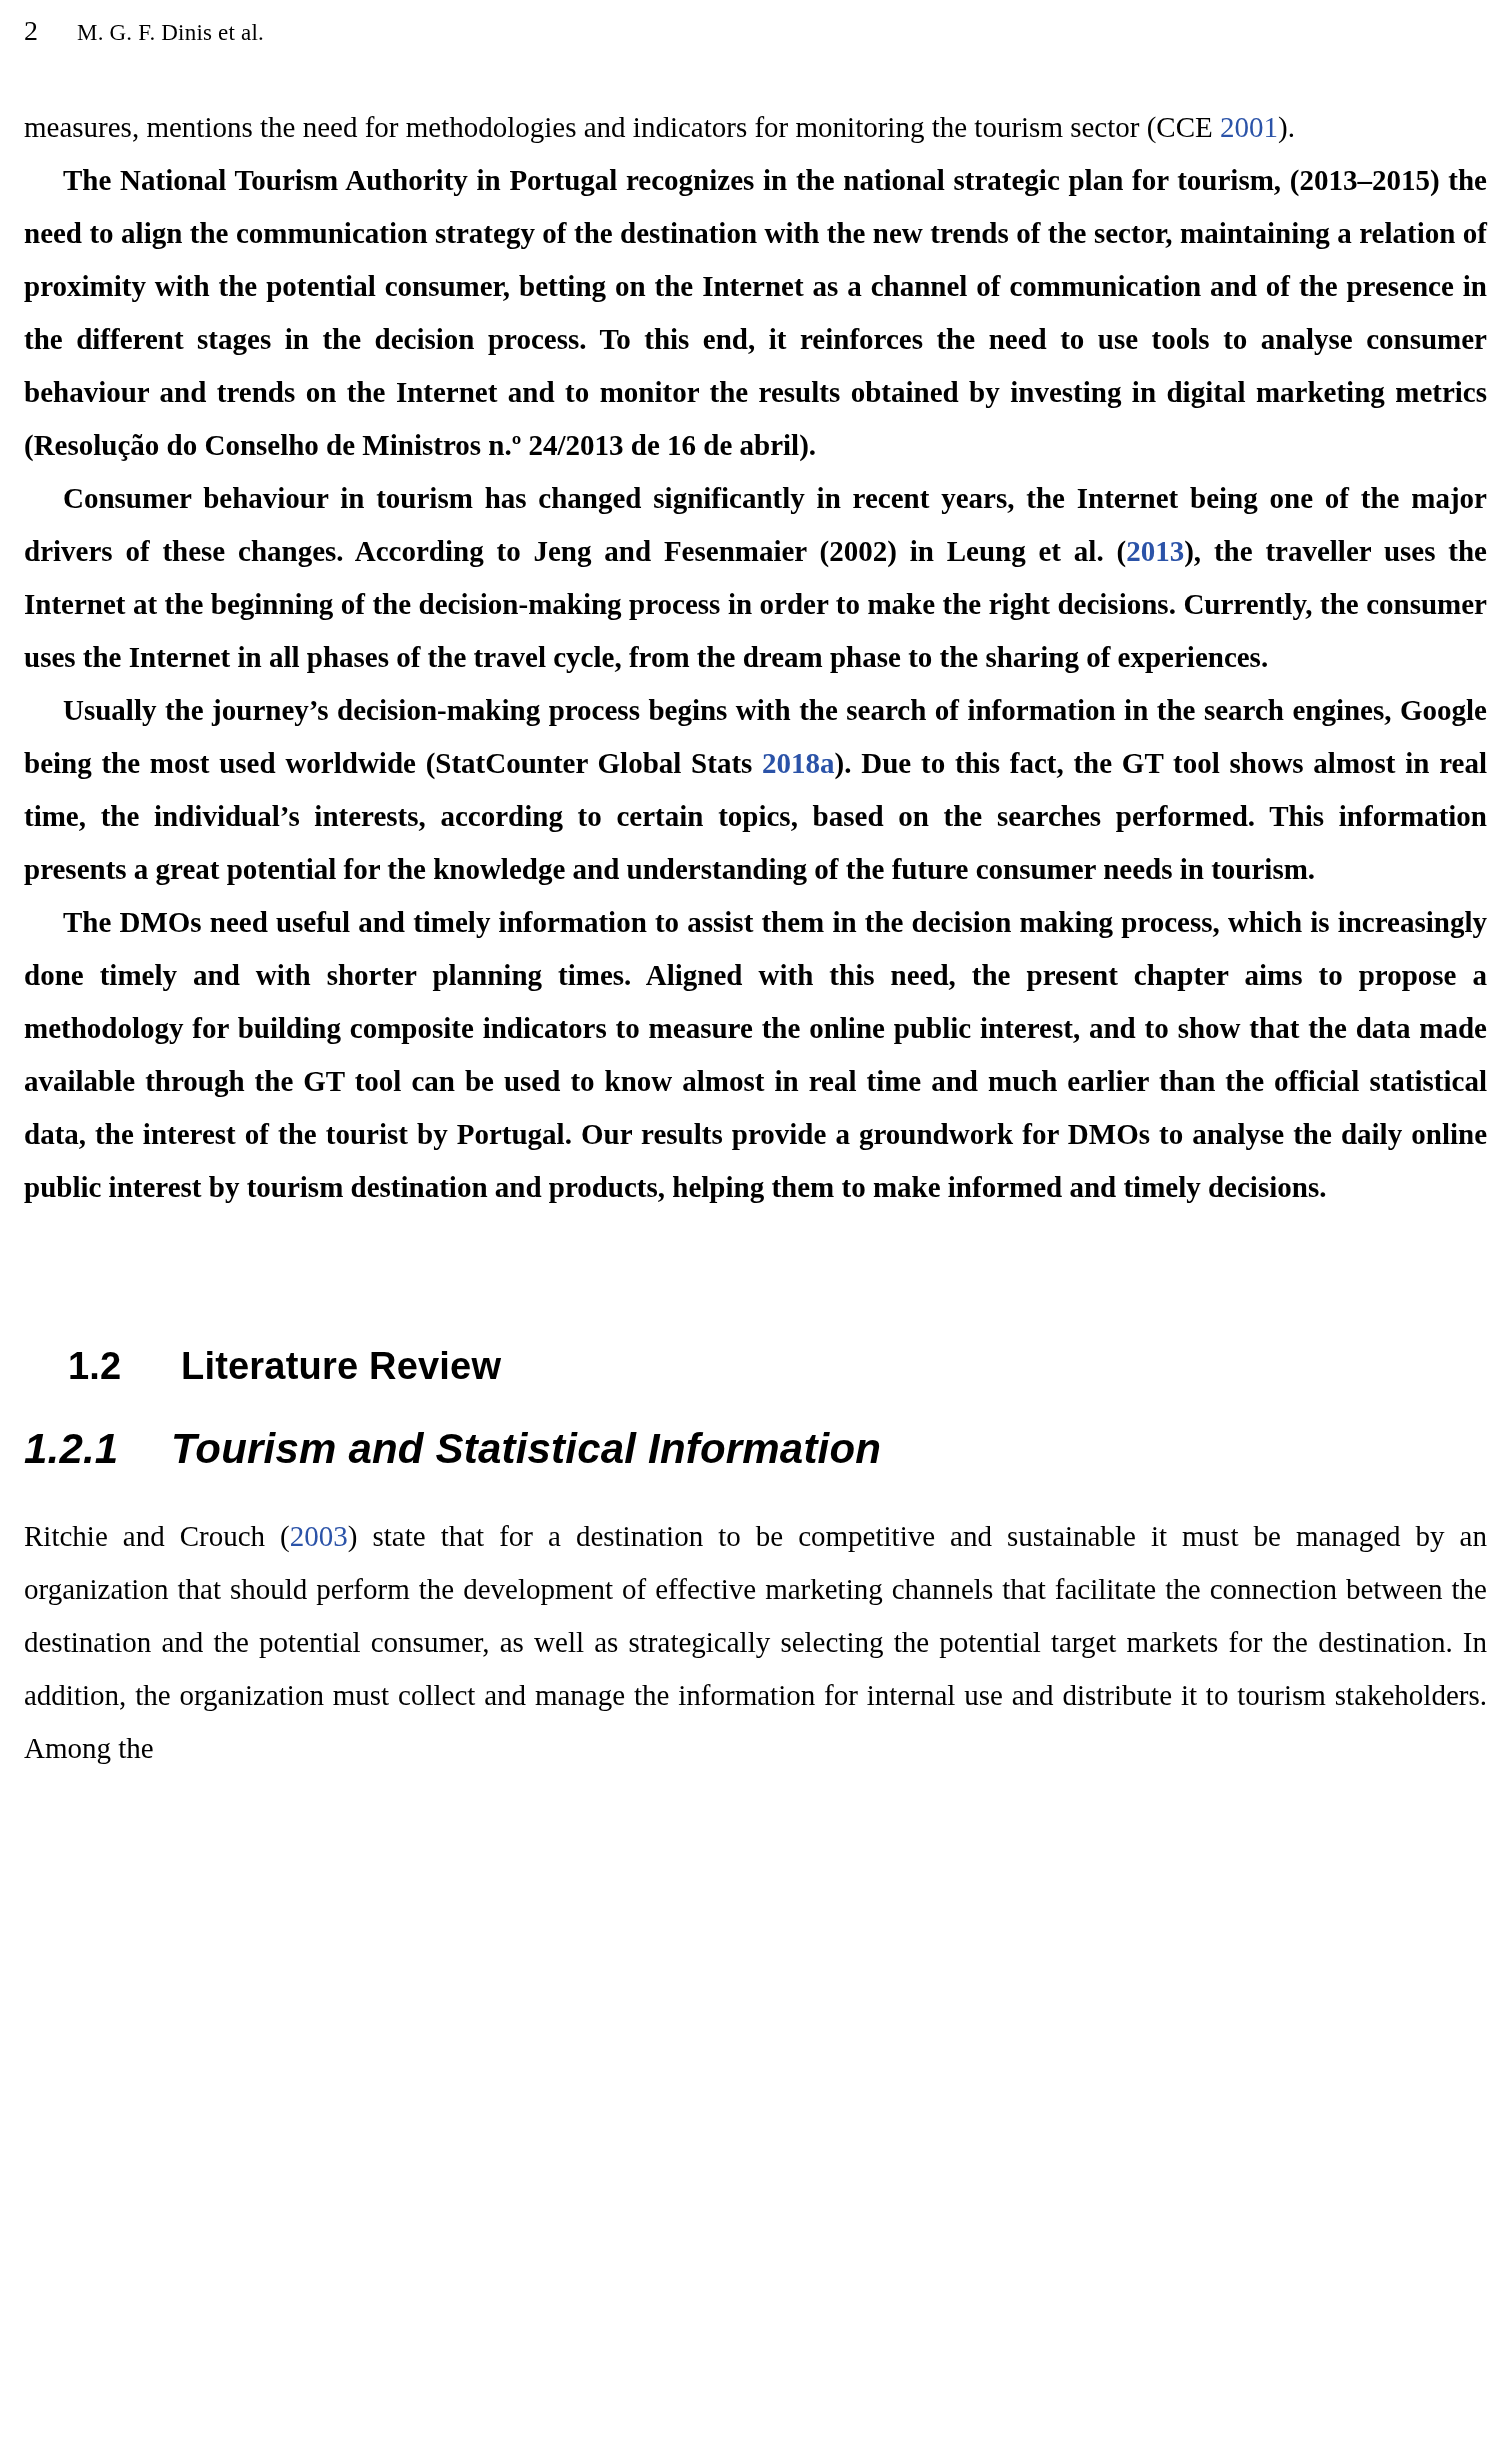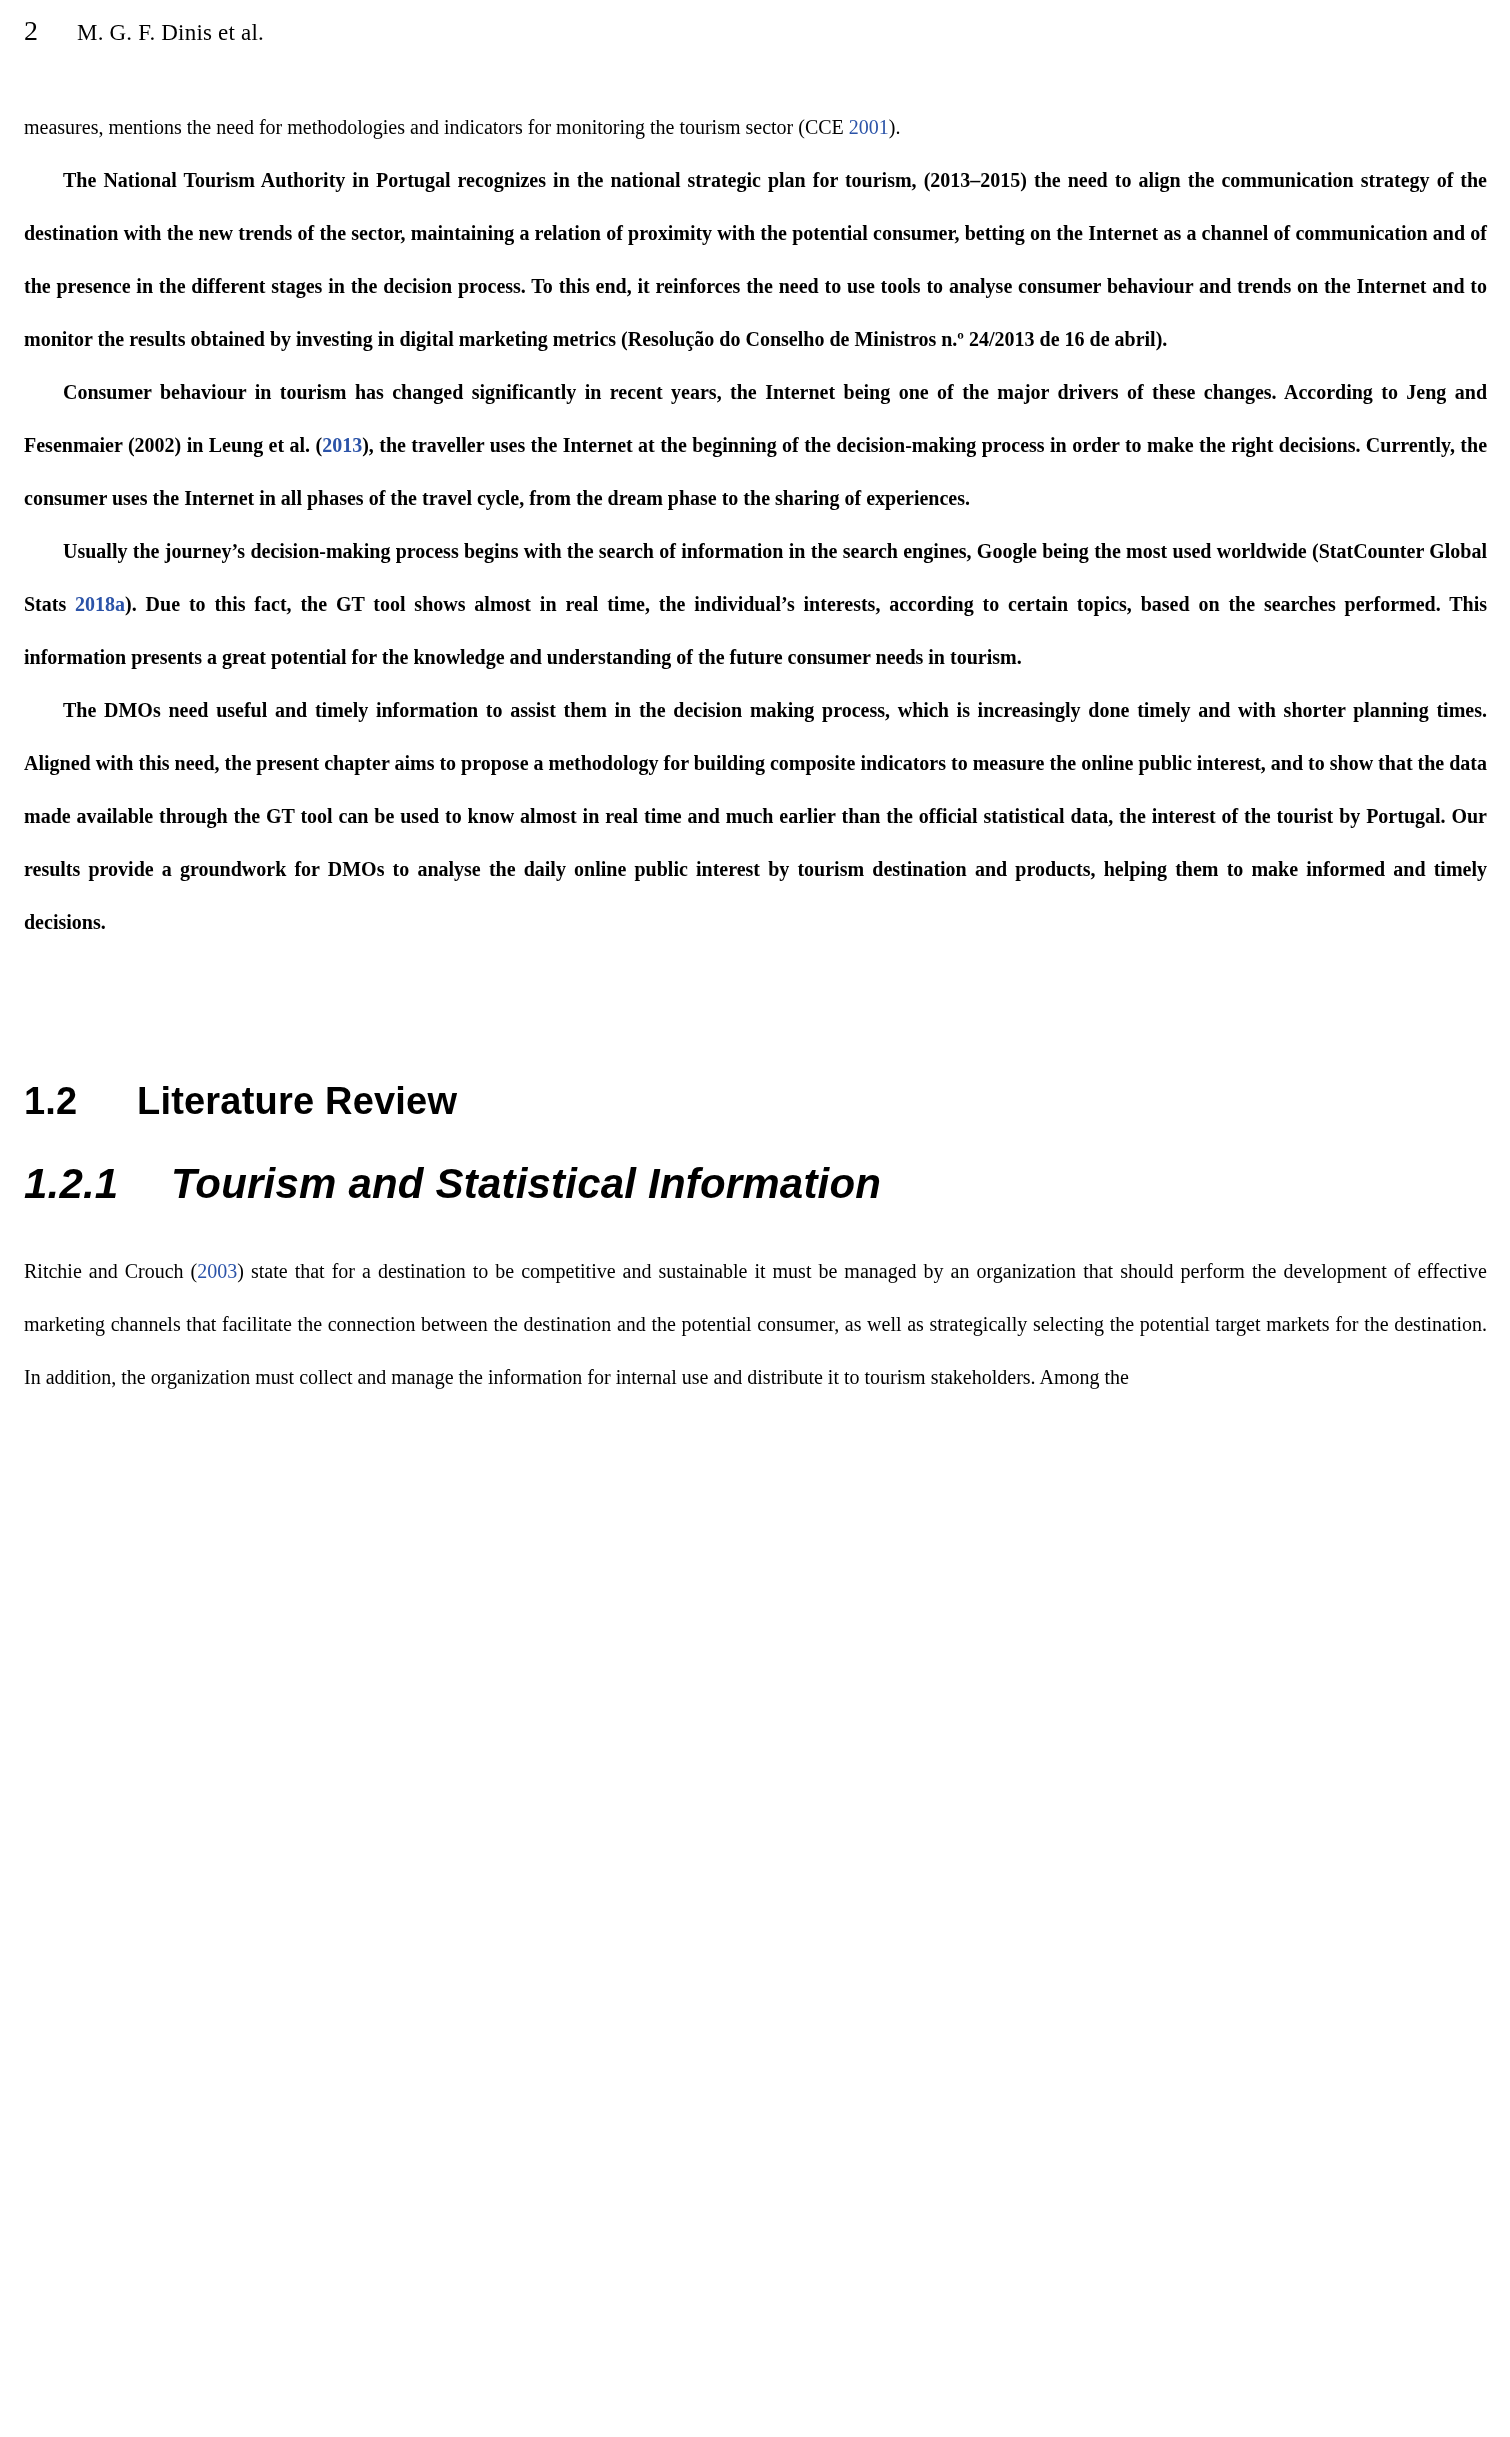--- a/index.html
+++ b/index.html
@@ -40,21 +40,21 @@
     letter-spacing: 0.2px;
   }
   .body-col {
     position: absolute;
     top: 101px;
     left: 24px;
     width: 1463px;
   }
   p.para {
     margin: 0;
-    font-size: 20px;
+    font-size: 29px;
     line-height: 53px;
     text-align: justify;
     text-justify: inter-word;
     hyphens: manual;
   }
   p.indent {
     text-indent: 39px;
     font-weight: bold;
   }
   .lnk {
@@ -73,20 +73,21 @@
     font-family: "Liberation Sans", sans-serif;
     font-weight: bold;
     font-style: italic;
     font-size: 42px;
     line-height: 45px;
     letter-spacing: 0.2px;
   }
   .sec-num {
     display: inline-block;
     width: 113px;
+    margin-left: 44px;
   }
   .subsec-num {
     display: inline-block;
     width: 147px;
   }
   .gap-before-sec {
     height: 128px;
   }
   .gap-after-sec {
     height: 36px;

